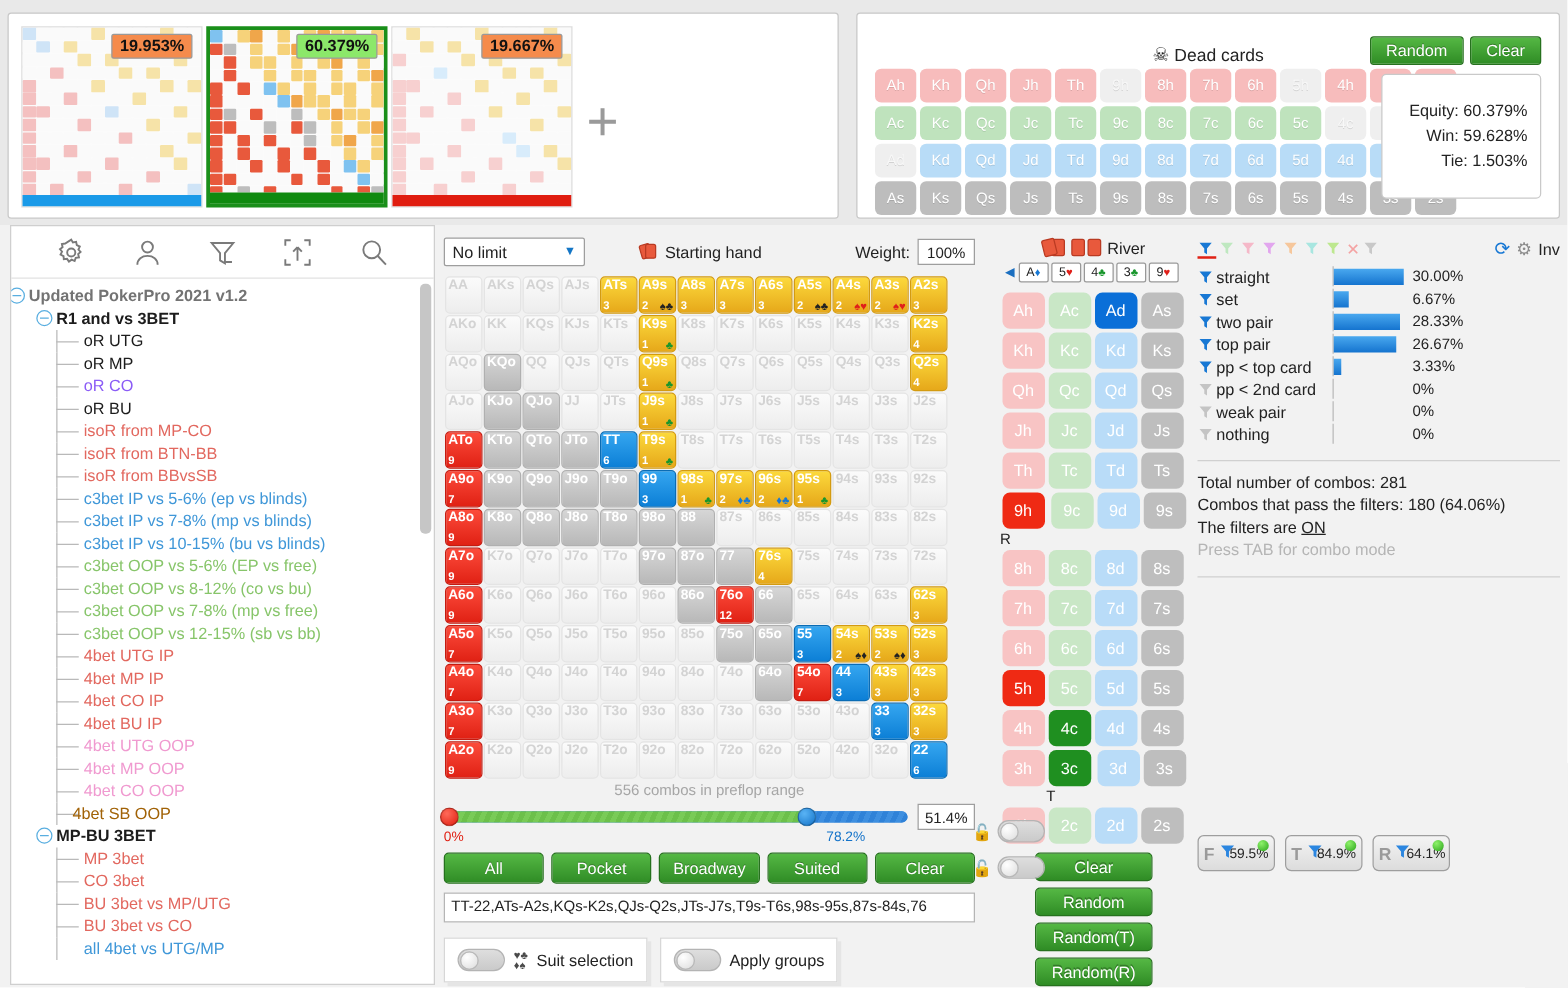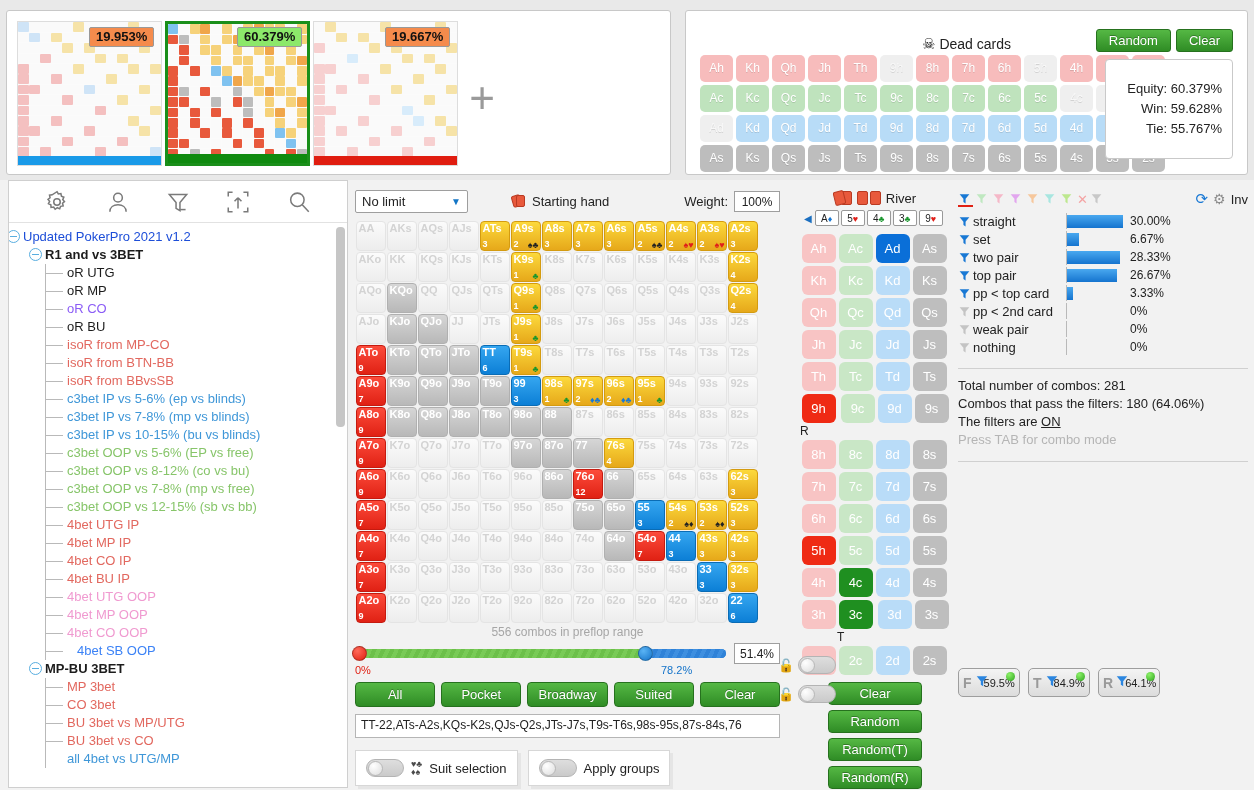--- a/index.html
+++ b/index.html
@@ -885,21 +885,21 @@
             <div class="dc s">6s</div>
             <div class="dc s">5s</div>
             <div class="dc s">4s</div>
             <div class="dc s">3s</div>
             <div class="dc s">2s</div>
           </div>
         </div>
       <div class="equity-box">
         <div>Equity: 60.379%</div>
         <div>Win: 59.628%</div>
-        <div>Tie: 55.767%</div>
+        <div>Tie: 1.503%</div>
       </div>
     </div>
   </div>
 
   <div class="main">
 
     <div class="tree-panel">
       <div class="tree-toolbar">
         <div class="tb-ico">
           <svg viewBox="0 0 24 24" fill="none" stroke="currentColor" stroke-width="1.4">
@@ -928,21 +928,21 @@
         <div class="tb-ico">
           <svg viewBox="0 0 24 24" fill="none" stroke="currentColor" stroke-width="1.4">
             <circle cx="10.5" cy="10" r="6.2"></circle>
               <path d="M15 14.6L21 21"></path>
           </svg>
         </div>
       </div>
       <div class="tree-body" id="tree-body">
           <div class="tnode">
             <span class="toggle" style="left: -2px;"></span>
-            <span class="txt" style="left: 14px; color: #1d4ed8; font-weight: normal;">Updated PokerPro 2021 v1.2</span>
+            <span class="txt" style="left: 14px; color: #737373; font-weight: bold;">Updated PokerPro 2021 v1.2</span>
           </div>
           <div class="tnode">
             <span class="toggle" style="left: 20px;"></span>
             <span class="txt" style="left: 36px; color: rgb(28, 28, 28); font-weight: bold;">R1 and vs 3BET</span>
           </div>
           <div class="tnode">
             <span class="tline" style="left: 36px; top: 9px; width: 18px; height: 1px;"></span>
             <span class="tline" style="left: 36px; top: 0px; width: 1px; height: 18px;"></span>
             <span class="txt" style="left: 58px; color: rgb(28, 28, 28);">oR UTG</span>
           </div>
@@ -1042,21 +1042,21 @@
             <span class="txt" style="left: 58px; color: rgb(240, 154, 208);">4bet MP OOP</span>
           </div>
           <div class="tnode">
             <span class="tline" style="left: 36px; top: 9px; width: 18px; height: 1px;"></span>
             <span class="tline" style="left: 36px; top: 0px; width: 1px; height: 18px;"></span>
             <span class="txt" style="left: 58px; color: rgb(240, 154, 208);">4bet CO OOP</span>
           </div>
           <div class="tnode">
             <span class="tline" style="left: 36px; top: 9px; width: 18px; height: 1px;"></span>
             <span class="tline" style="left: 36px; top: 0px; width: 1px; height: 18px;"></span>
-            <span class="txt" style="left: 68px; color: #3b82f6;">4bet SB OOP</span>
+            <span class="txt" style="left: 49px; color: #a16207;">4bet SB OOP</span>
           </div>
           <div class="tnode">
             <span class="toggle" style="left: 20px;"></span>
             <span class="txt" style="left: 36px; color: rgb(28, 28, 28); font-weight: bold;">MP-BU 3BET</span>
           </div>
           <div class="tnode">
             <span class="tline" style="left: 36px; top: 9px; width: 18px; height: 1px;"></span>
             <span class="tline" style="left: 36px; top: 0px; width: 1px; height: 18px;"></span>
             <span class="txt" style="left: 58px; color: rgb(226, 104, 95);">MP 3bet</span>
           </div>

